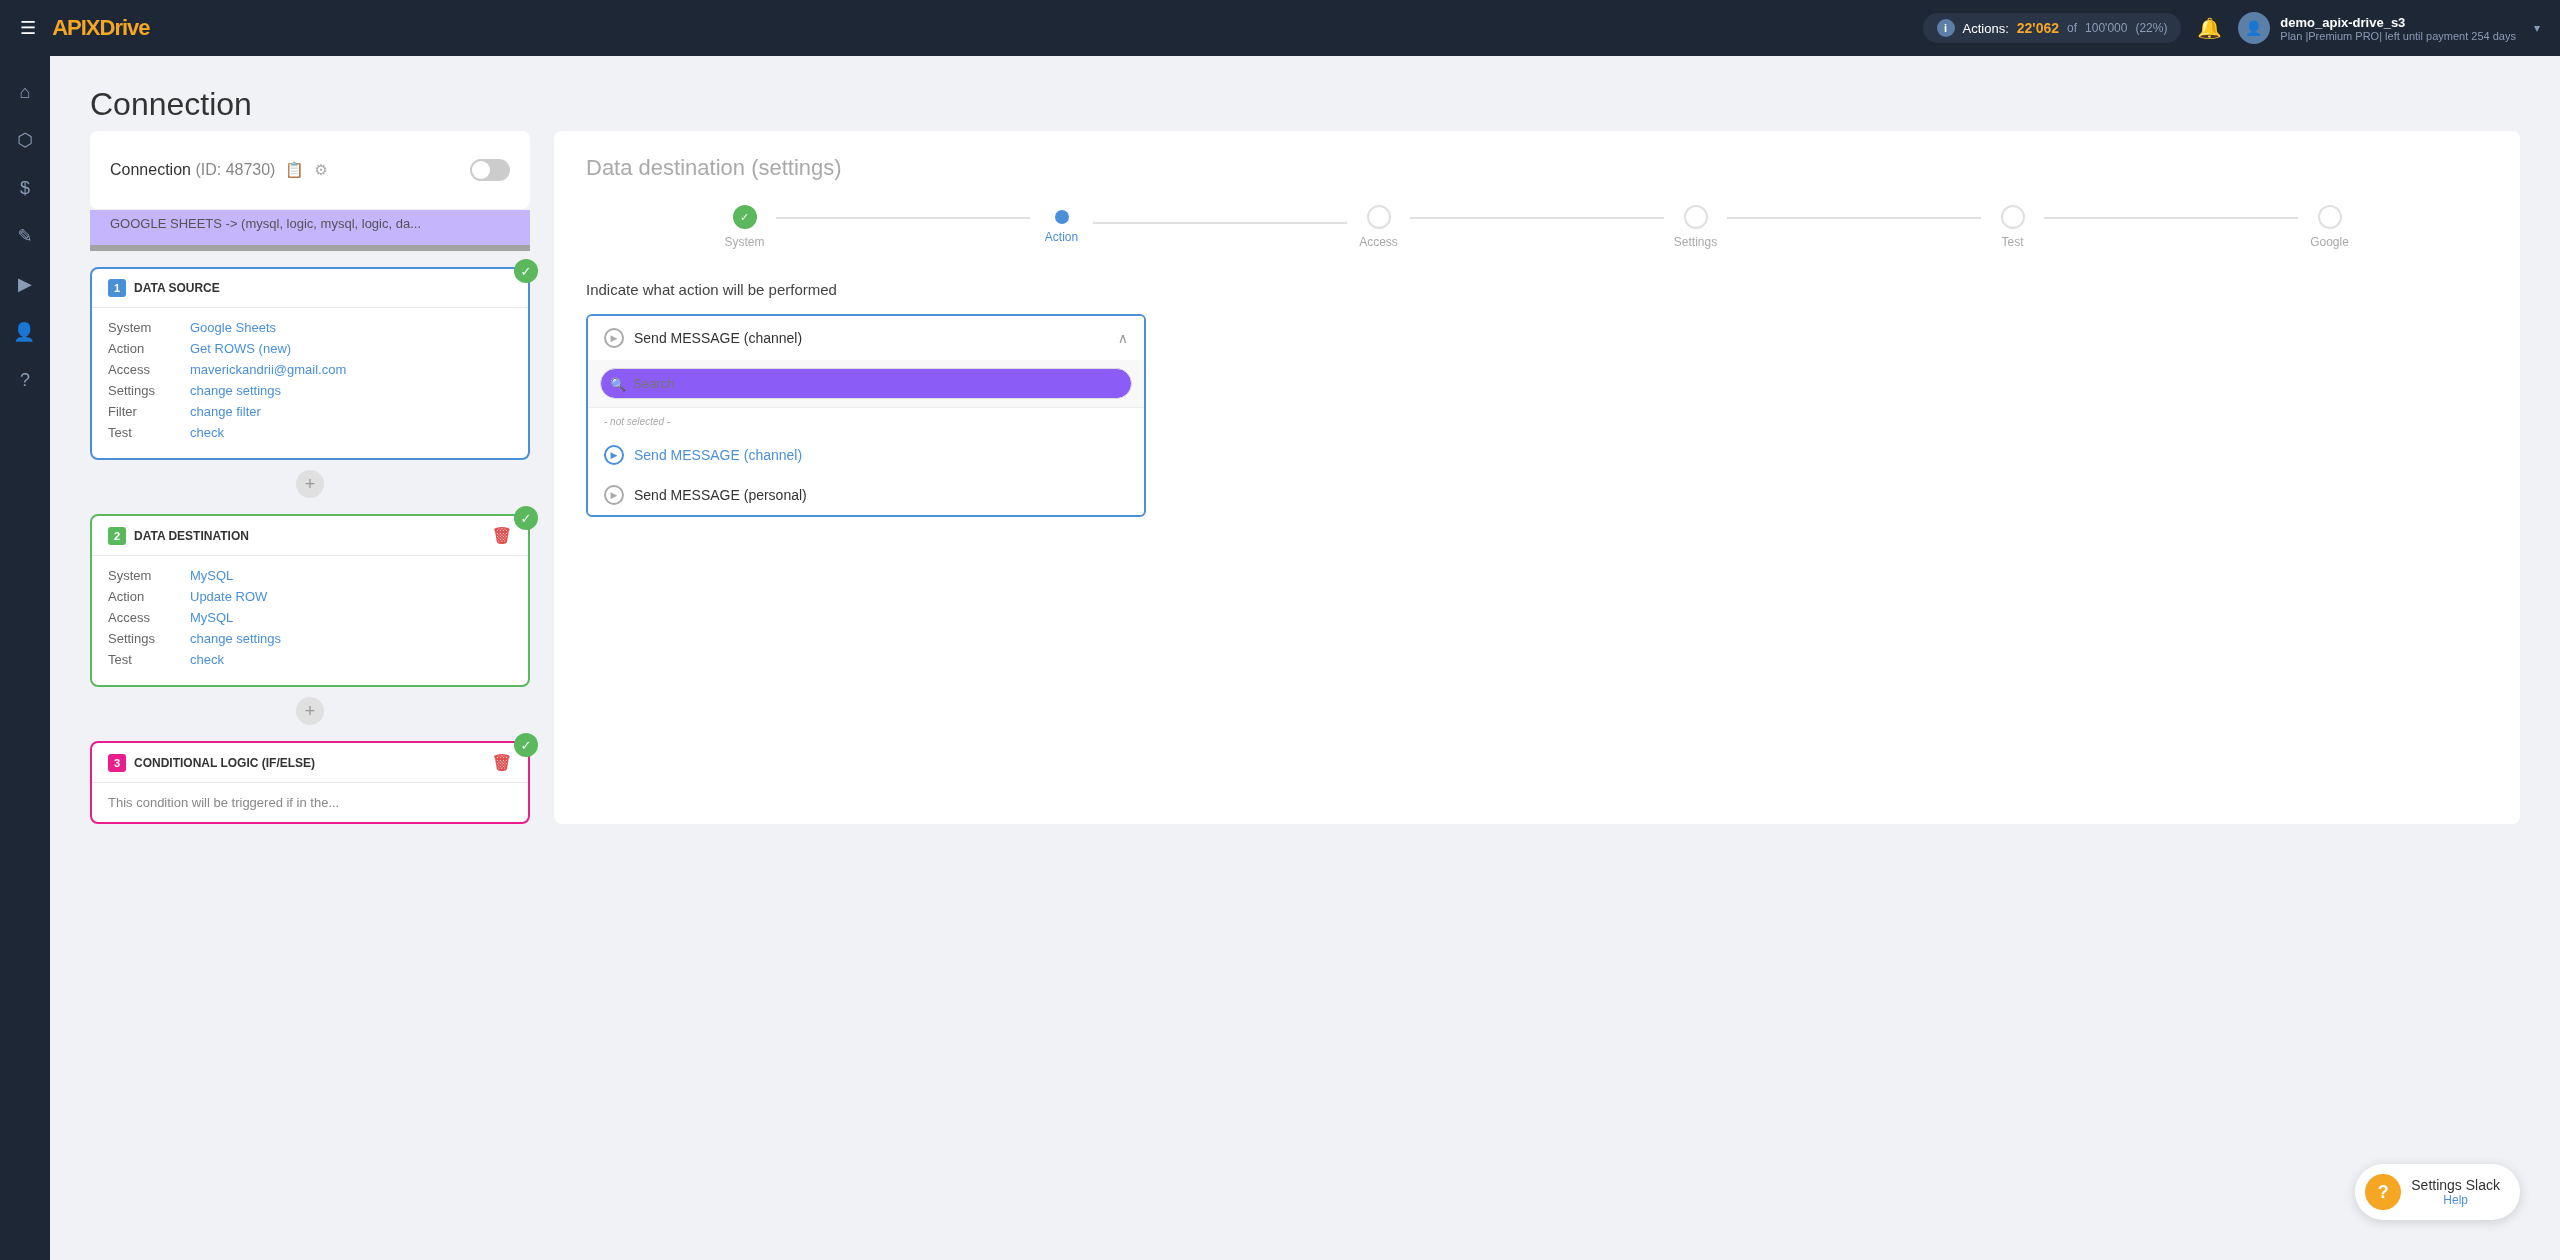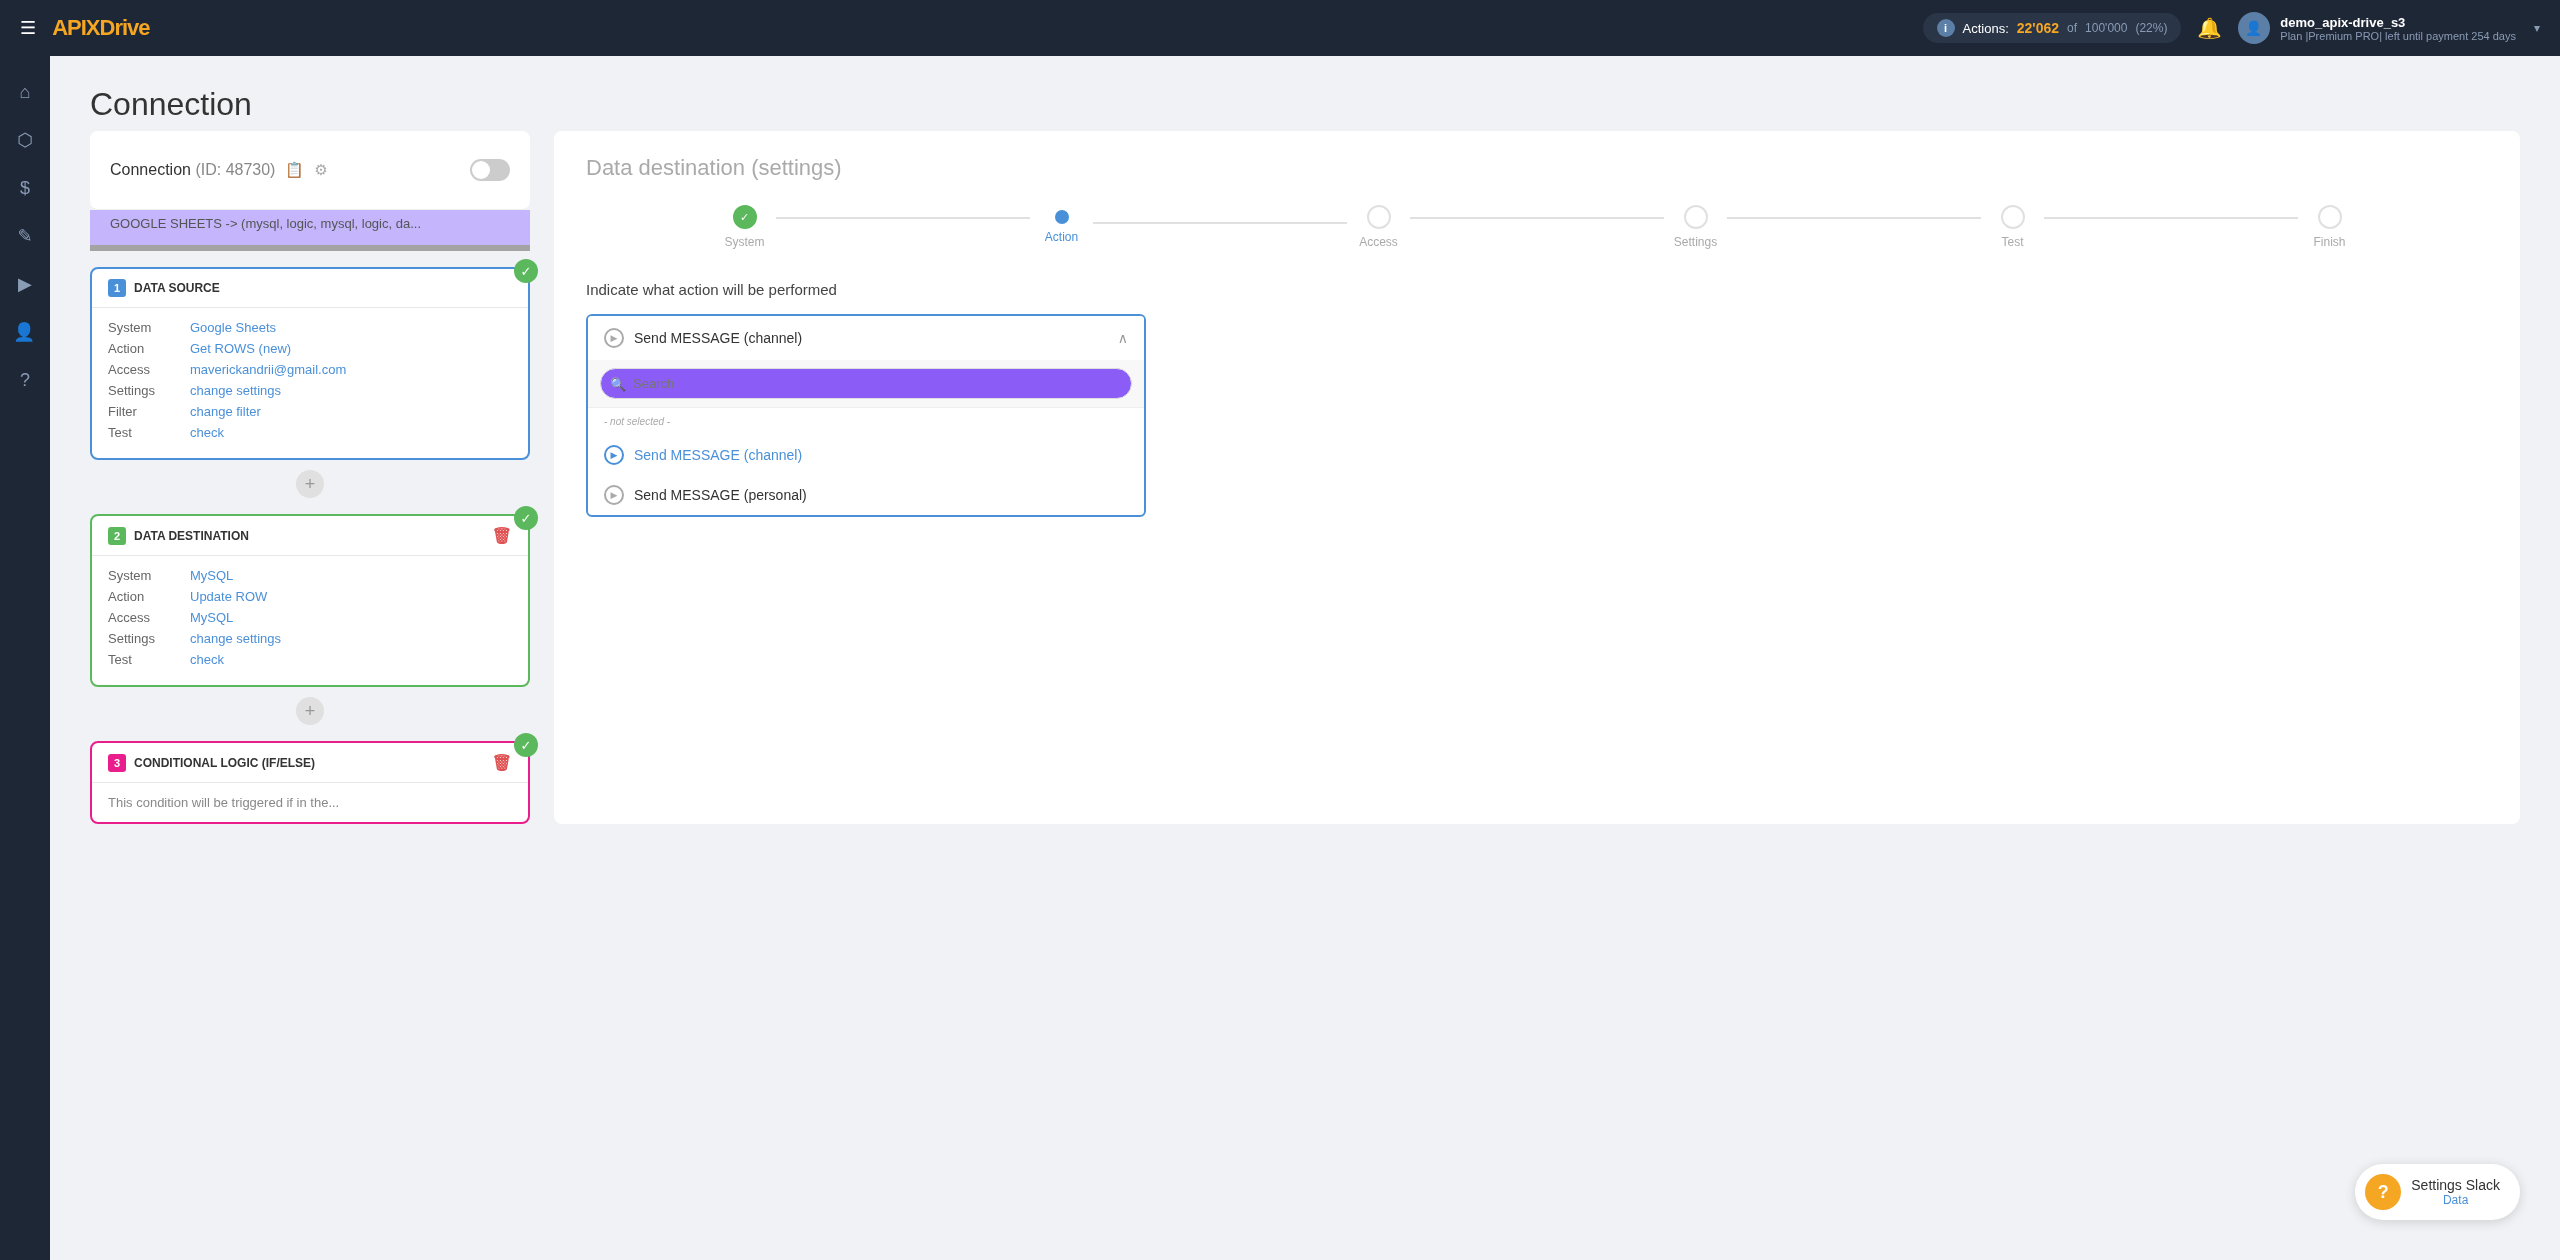--- a/index.html
+++ b/index.html
@@ -568,21 +568,21 @@
           <span class="step-label">Settings</span>
         </div>
 
         <div class="step">
           <div class="step-circle"></div>
           <span class="step-label">Test</span>
         </div>
 
         <div class="step">
           <div class="step-circle"></div>
-          <span class="step-label">Finish</span>
+          <span class="step-label">Google</span>
         </div>
       </div>
 
       <div class="action-prompt">Indicate what action will be performed</div>
 
       <div class="dropdown-wrapper">
         <div class="dropdown-selected">
           <div class="dropdown-selected-left">
             <div class="play-icon">▶</div>
             <span>Send MESSAGE (channel)</span>
@@ -606,15 +606,15 @@
         </div>
       </div>
     </div>
   </div>
 </main>
 
 <div class="help-btn">
   <div class="help-circle">?</div>
   <div class="help-text">
     <div class="title">Settings Slack</div>
-    <div class="subtitle">Data</div>
+    <div class="subtitle">Help</div>
   </div>
 </div>
 
 </body></html>

